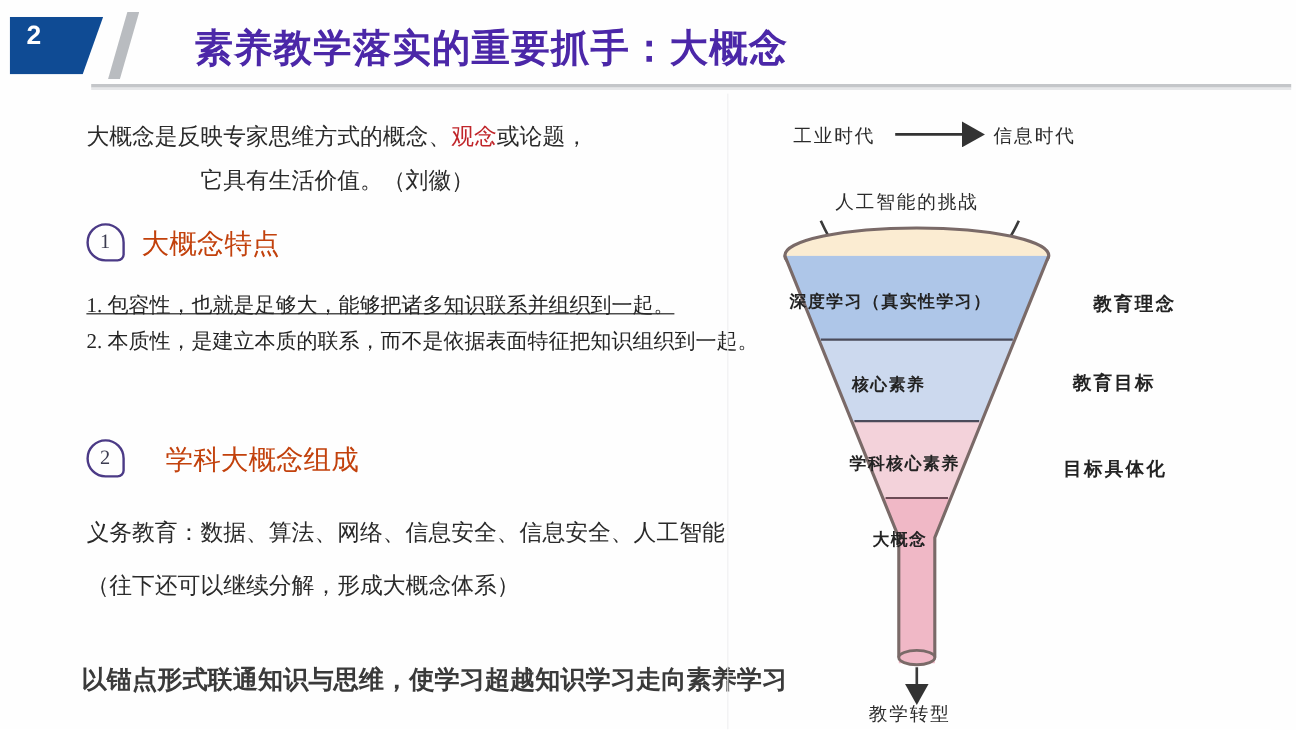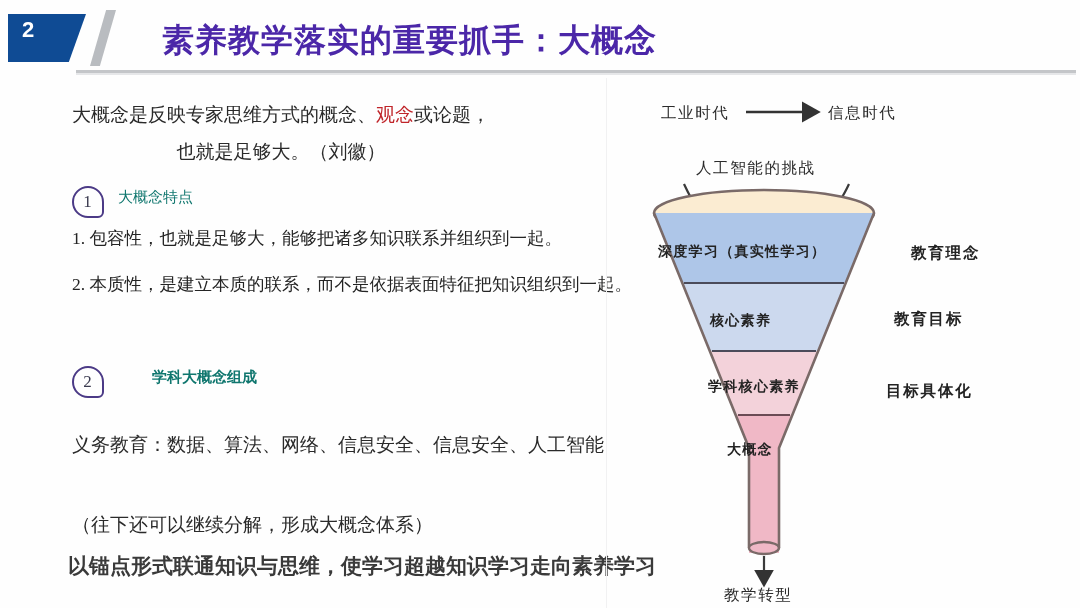--- a/index.html
+++ b/index.html
@@ -84,43 +84,43 @@
     position: absolute; left: 0; top: 0;
     width: 32px; height: 32px;
     display: flex; align-items: center; justify-content: center;
     color: #3b3b50;
     font-family: "Liberation Serif", serif;
     font-size: 17px;
     padding-right: 1px;
   }
   .sec-label {
     position: absolute;
-    color: #0f766e;
-    font-size: 15px;
+    color: #c2410c;
+    font-size: 23px;
     white-space: nowrap;
     top: 2px;
   }
   #sec1 { left: 72px; top: 104px; }
   #sec1 .sec-label { left: 46px; }
   #sec2 { left: 72px; top: 284px; }
-  #sec2 .sec-label { left: 80px; font-weight: bold; }
+  #sec2 .sec-label { left: 66px; }
 
   .bullet {
     position: absolute; left: 72px;
     color: #242424;
     font-size: 17.5px;
     line-height: 20px;
     white-space: nowrap;
   }
-  #b1 { top: 146px; }
+  #b1 { top: 162px; text-decoration: underline; }
   #b2 { top: 192px; }
   #b3 { top: 226px; }
 
   #p2a { left: 72px; top: 344px; }
-  #p2b { left: 72px; top: 388px; margin-top: 36px; }
+  #p2b { left: 72px; top: 388px; }
 
   #footline {
     position: absolute; left: 68px; top: 470px;
     color: #3a3a3a;
     font-family: Liberation Sans, sans-serif;
     font-weight: bold;
     font-size: 21px;
     white-space: nowrap;
   }
 
@@ -165,21 +165,21 @@
     <div id="slash"></div>
     <div id="header-title" style="color: rgb(75, 39, 168);">素养教学落实的重要抓手：大概念</div>
     <div id="header-rule"></div>
     <div id="header-rule-shadow"></div>
   </div>
 
   <div id="left">
 
     <div class="para" id="lead">
       <div><span>大概念是反映专家思维方式的概念、</span><span class="hl" style="color: rgb(192, 37, 42);">观念</span><span>或论题，</span></div>
-      <div>也就是足够大。（刘徽）</div>
+      <div>它具有生活价值。（刘徽）</div>
     </div>
 
     <div class="sec" id="sec1">
       <div class="pin"></div>
       <div class="pin-num">1</div>
       <div class="sec-label">大概念特点</div>
     </div>
 
     <div class="bullet" id="b1">1. 包容性，也就是足够大，能够把诸多知识联系并组织到一起。</div>
     <div class="bullet" id="b2">2. 本质性，是建立本质的联系，而不是依据表面特征把知识组织到一起。</div>

